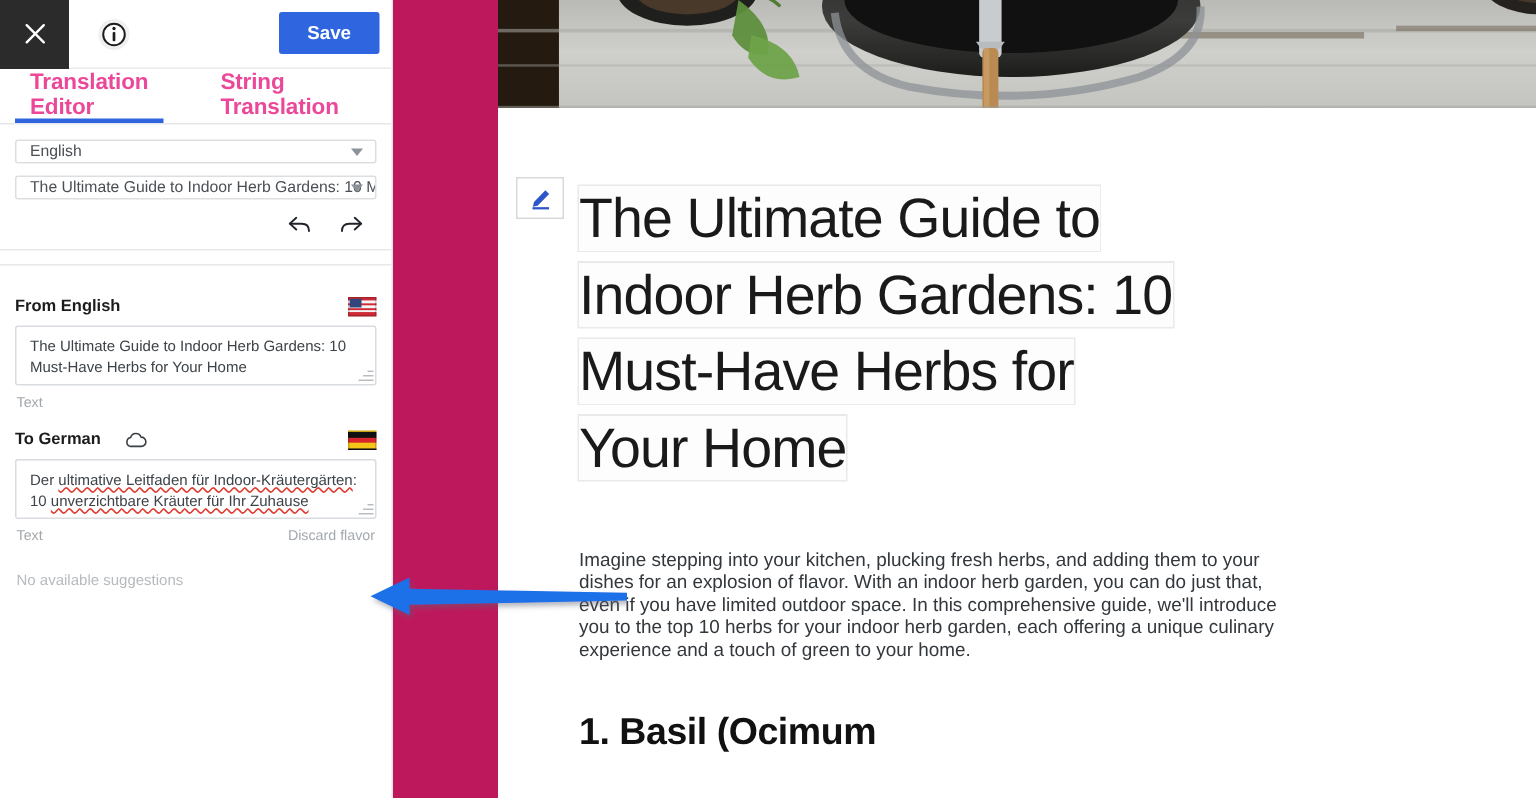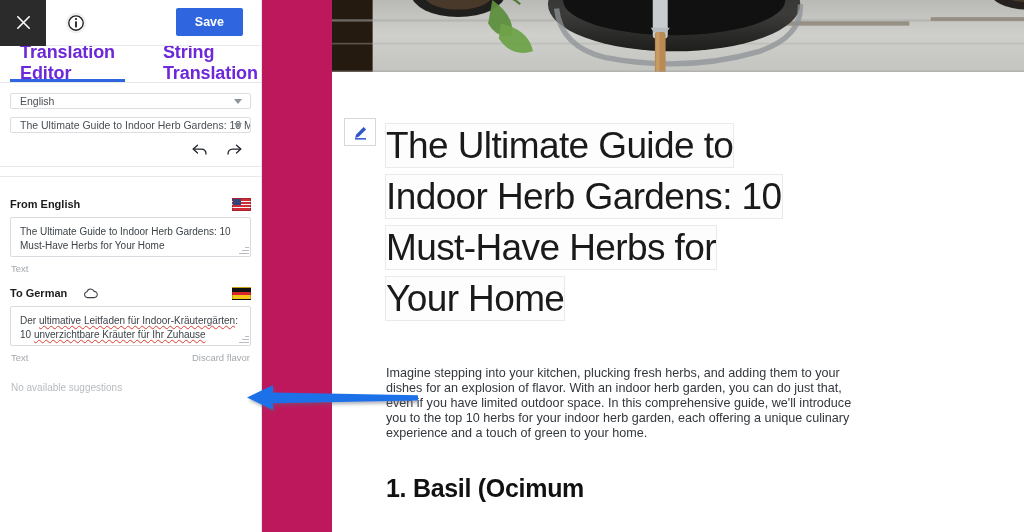--- a/index.html
+++ b/index.html
@@ -33,43 +33,43 @@
     cursor: pointer;
   }
   .close-btn svg { display:block; }
   .info-btn {
     width: 28px; height: 28px; margin-left: 16px;
     border-radius: 50%;
     display: flex; align-items: center; justify-content: center;
     cursor: pointer;
   }
   .save-btn {
-    position: absolute; right: 18px; top: 8px;
+    position: absolute; right: 8px; top: 8px;
     background: #2f66e0;
     color: #ffffff;
     border: none;
     font-size: 12.5px;
     font-weight: 600;
     padding: 7px 19px;
     border-radius: 2px;
     cursor: pointer;
     font-family: "Liberation Sans", sans-serif;
   }
 
   .tabs {
     display: flex;
     height: 37px;
     border-bottom: 1px solid #e4e6e8;
     background: #fff;
     padding-left: 10px;
   }
   .tab {
-    font-size: 18px;
+    font-size: 15px;
     font-weight: 700;
-    color: #6d28d9;
+    color: #ec4899;
     display: flex; align-items: center;
     padding: 0 10px;
     cursor: pointer;
     height: 100%;
     border-bottom: 3px solid transparent;
     margin-right: 28px;
     letter-spacing: -0.1px;
   }
   .tab.active { border-bottom-color: #2f66e0; }
 

